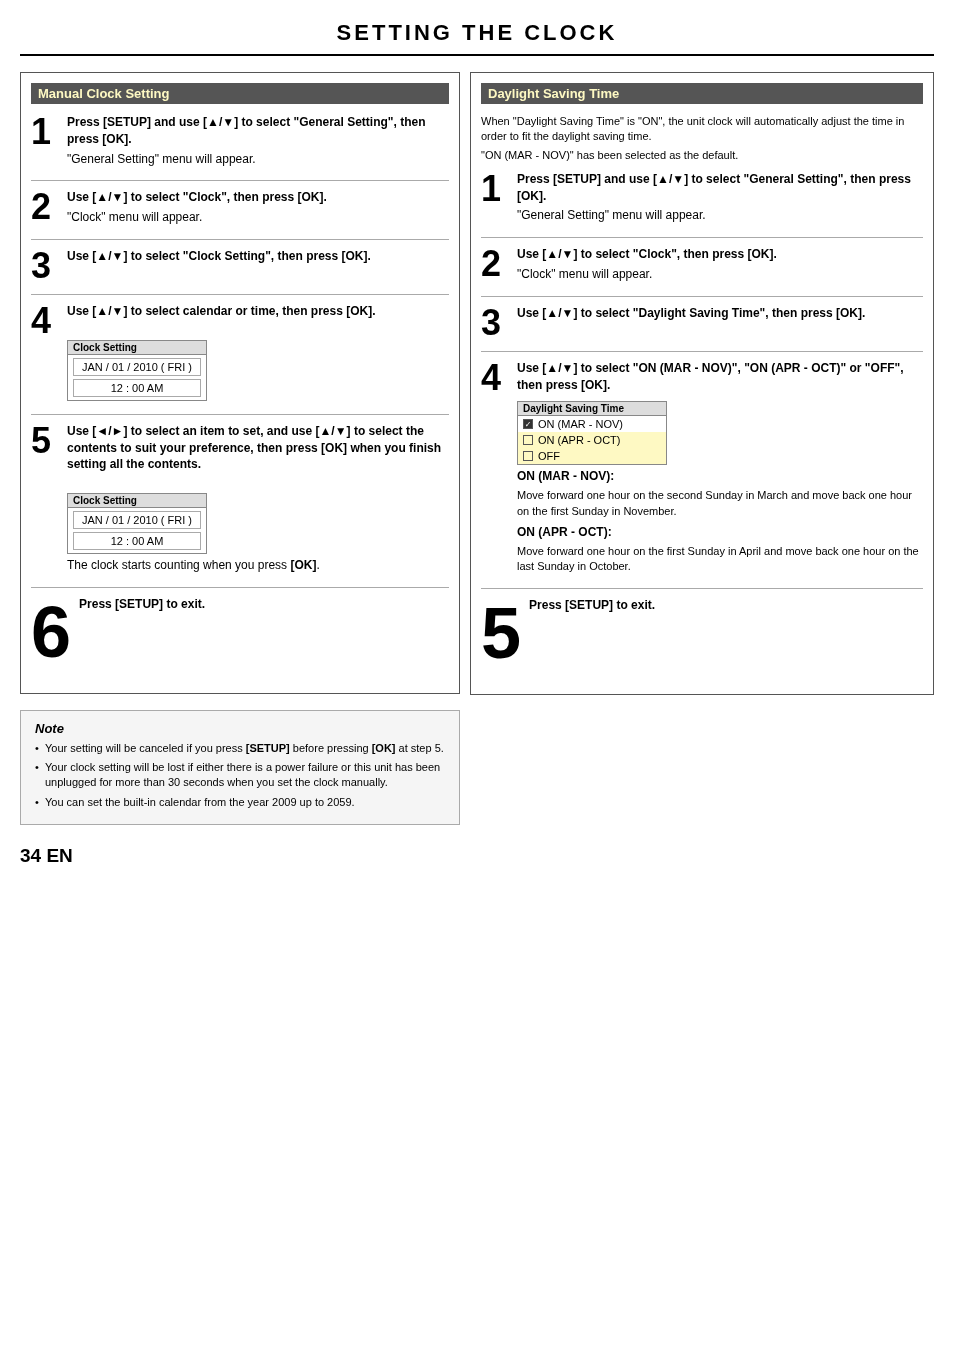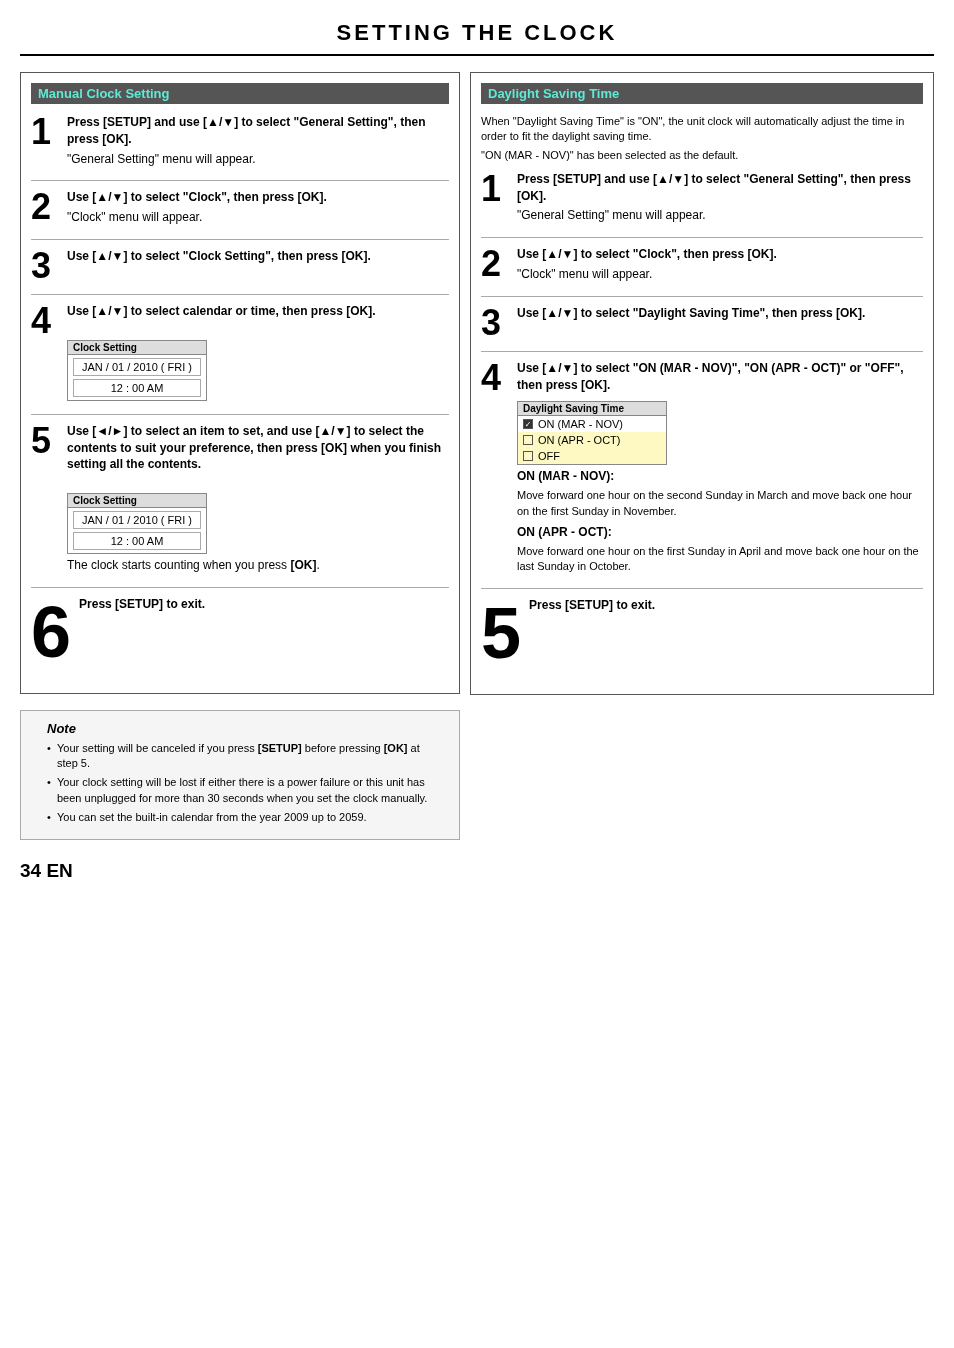--- a/index.html
+++ b/index.html
@@ -39,21 +39,21 @@
     }
     .right-col {
       flex: 1;
       border: 1.5px solid #555;
       padding: 10px 10px 15px 10px;
     }
     .section-title {
       font-weight: bold;
       font-size: 13px;
       background: #555;
-      color: #5eead4;
+      color: #fef9c3;
       padding: 3px 7px;
       margin-bottom: 10px;
       display: inline-block;
       width: 100%;
     }
     .step {
       display: flex;
       align-items: flex-start;
       margin-bottom: 10px;
       gap: 8px;
@@ -143,21 +143,21 @@
       color: #fff;
     }
     .dst-label-bold {
       font-weight: bold;
       font-size: 11px;
       margin-top: 5px;
     }
     .note-box {
       border: 1px solid #aaa;
       background: #f5f5f5;
-      padding: 10px 26px;
+      padding: 10px 14px;
       margin-top: 15px;
       width: 440px;
     }
     .note-title {
       font-style: italic;
       font-weight: bold;
       font-size: 13px;
       margin-bottom: 5px;
     }
     .note-box ul {

